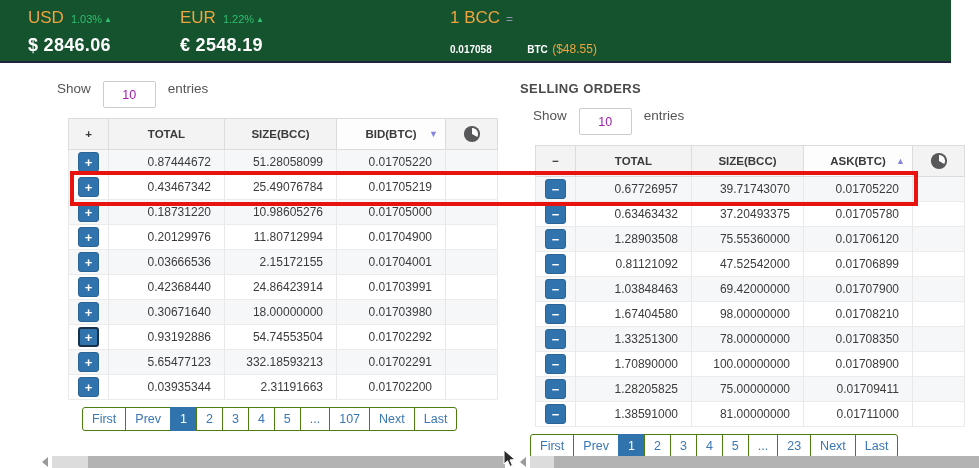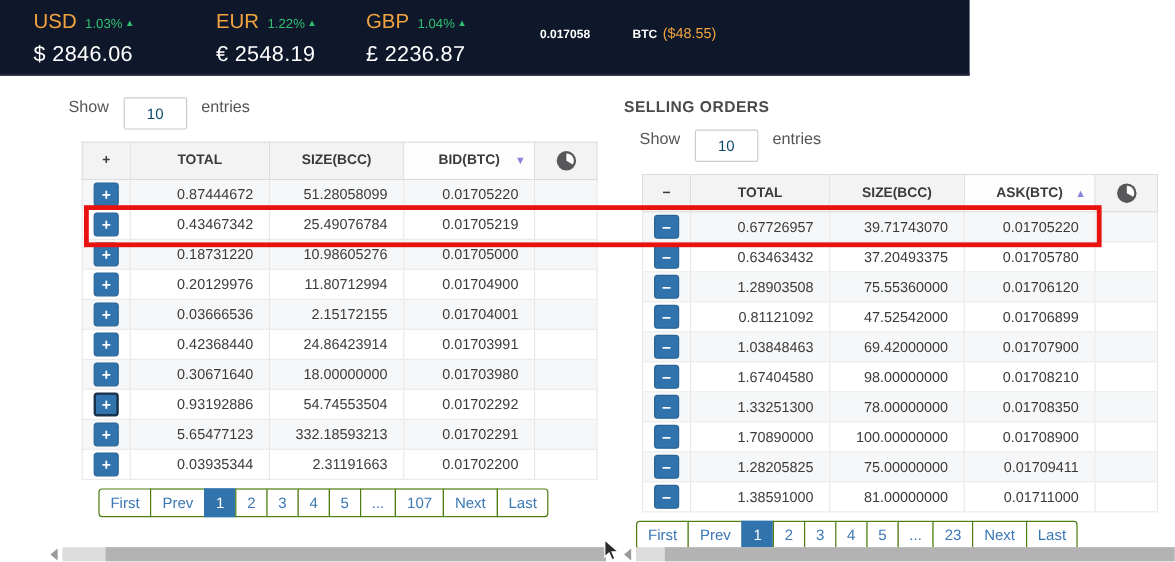--- a/index.html
+++ b/index.html
@@ -1,43 +1,43 @@
 <!DOCTYPE html>
 <html><head>
 <meta charset="utf-8">
 <style>
   * { box-sizing: border-box; margin: 0; padding: 0; }
   html,body { width: 979px; height: 468px; overflow: hidden;
     font-family: "Liberation Sans", sans-serif; background: #fff; }
   body { position: relative; }
 
   
-  .topbar { position: relative; width: 808px; height: 63px;
-    background: #0f172a; border-bottom: 2px solid #20243a; }
+  .topbar { position: relative; width: 951px; height: 63px;
+    background: #14532d; border-bottom: 2px solid #20243a; }
   .ticker-item { position: absolute; top: 8px; }
   .tk-label { color: #f0a33e; font-size: 17px; }
   .tk-pct { color: #2fbf71; font-size: 11px; margin-left: 7px; }
   .tk-up { color: #2fbf71; font-size: 8px; margin-left: 2px; vertical-align: 1px; }
-  .tk-value { color: #ffffff; font-size: 18px; font-weight: normal; margin-top: 7px; letter-spacing: .3px; }
+  .tk-value { color: #ffffff; font-size: 18px; font-weight: bold; margin-top: 7px; letter-spacing: .3px; }
   .tk-eq { color: #8e94a9; font-size: 12px; margin-left: 6px; }
   .tk-bcc-line { margin-top: 11px; white-space: nowrap; }
   .tk-btc { color: #fff; font-size: 10px; font-weight: bold; }
   .tk-btc-unit { color: #fff; font-size: 10px; font-weight: bold; margin-left: 31px; }
   .tk-usd { color: #f0a33e; font-size: 12px; }
 
   
   .content { position: relative; display: flex; padding: 18px 0 0 44px; }
   .panel { width: 461px; }
   .panel.sell { width: 459px; margin-left: 15px; }
   .panel-title { font-size: 13px; font-weight: bold; color: #4a4a4a;
     letter-spacing: .4px; margin-bottom: 12px; }
   .show-row { display: flex; margin-left: 13px;
     font-size: 13.5px; color: #555; }
   .show-input { width: 53px; height: 27px; margin: 0 12px; border: 1px solid #ccc;
-    border-radius: 2px; text-align: center; font-size: 12.5px; color: #0c4a6e;
+    border-radius: 2px; text-align: center; font-size: 12.5px; color: #a21caf;
     font-family: "Liberation Sans", sans-serif; }
 
   
   table.orders { border-collapse: collapse; table-layout: fixed; width: 429px;
     margin: 10px 0 0 24px; }
   .panel.sell table.orders { margin-left: 15px; width: 427px; }
   table.orders th { height: 31px; background: #f3f3f3; border: 1px solid #dcdcdc;
     font-size: 11.5px; font-weight: bold; color: #3a3a3a; text-align: center;
     position: relative; cursor: pointer; }
   table.orders th.sorted { background: #fdfdfe; text-align: center; }
@@ -85,25 +85,22 @@
 
 <div class="topbar">
   <div class="ticker-item" style="left:28px">
     <div><span class="tk-label">USD</span><span class="tk-pct">1.03%</span><span class="tk-up">▲</span></div>
     <div class="tk-value">$ 2846.06</div>
   </div>
   <div class="ticker-item" style="left:180px">
     <div><span class="tk-label">EUR</span><span class="tk-pct">1.22%</span><span class="tk-up">▲</span></div>
     <div class="tk-value">€ 2548.19</div>
   </div>
-  <div class="ticker-item" style="left:305px">
-    <div><span class="tk-label">GBP</span><span class="tk-pct">1.04%</span><span class="tk-up">▲</span></div>
-    <div class="tk-value">£ 2236.87</div>
-  </div>
   <div class="ticker-item" style="left:450px">
+    <div><span class="tk-label">1 BCC</span><span class="tk-eq">=</span></div>
     <div class="tk-bcc-line"><span class="tk-btc">0.017058</span> <span class="tk-btc-unit">BTC</span> <span class="tk-usd">($48.55)</span></div>
   </div>
 </div>
 
 <div class="content">
 
   <div class="panel buy">
     <div class="show-row">
       <span>Show</span>
       <input class="show-input" value="10" style="">

